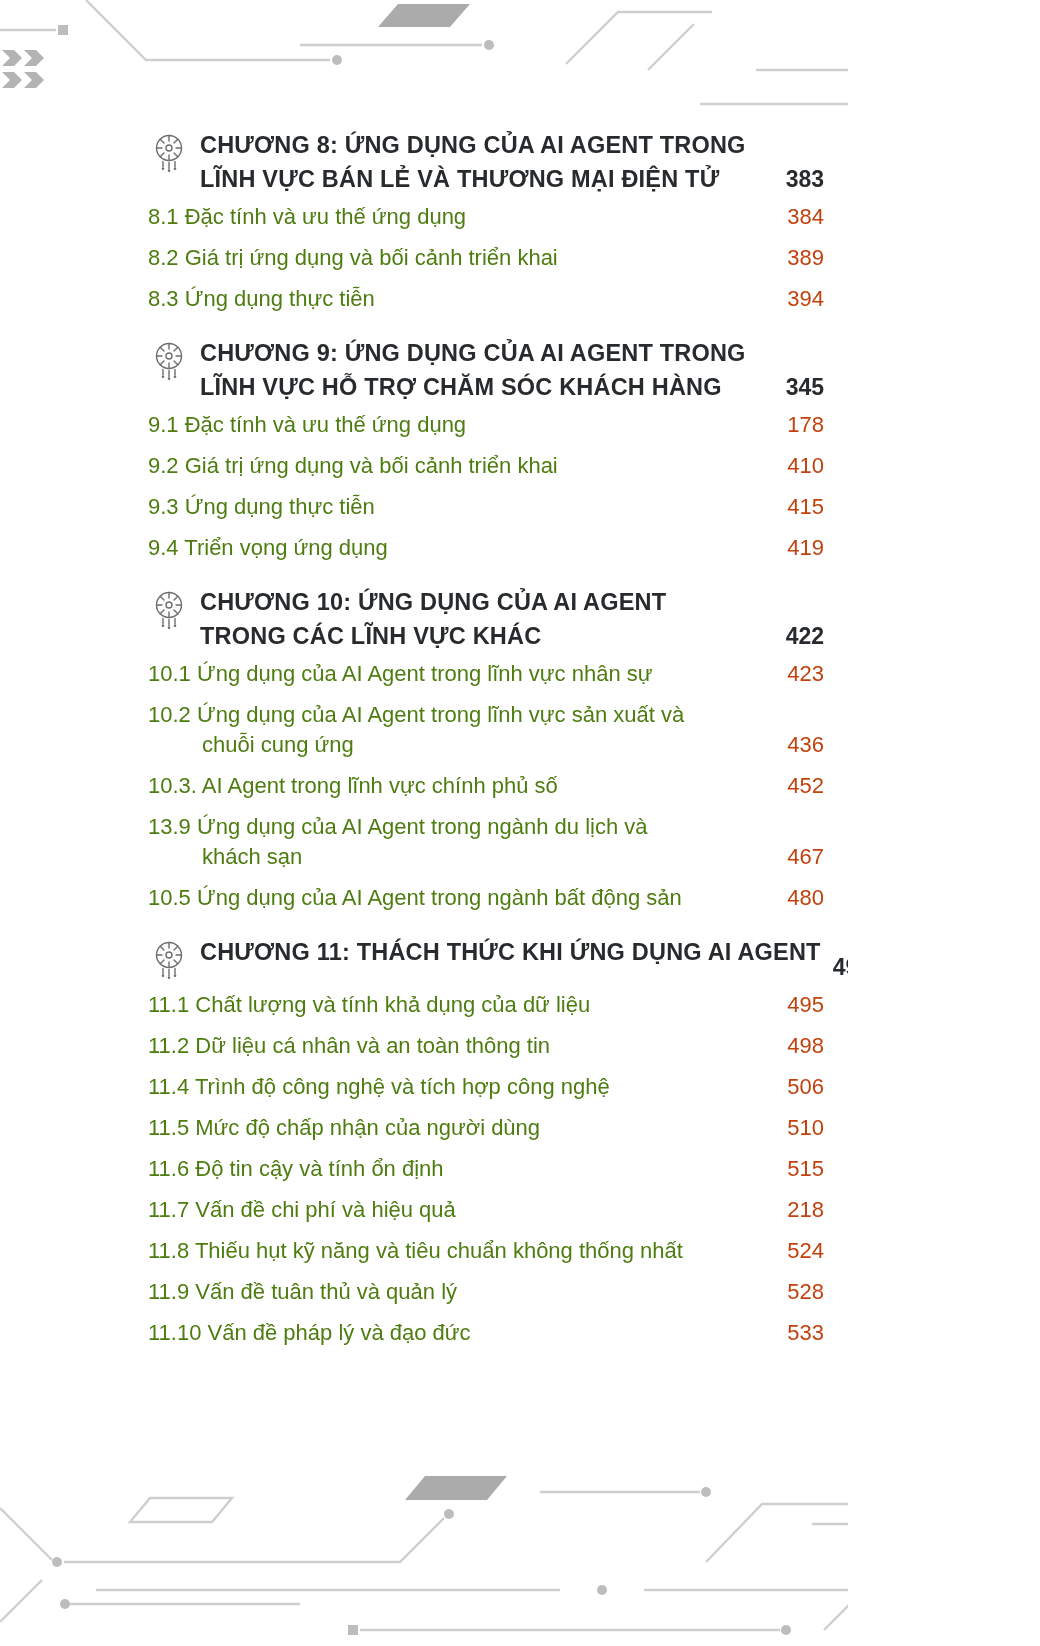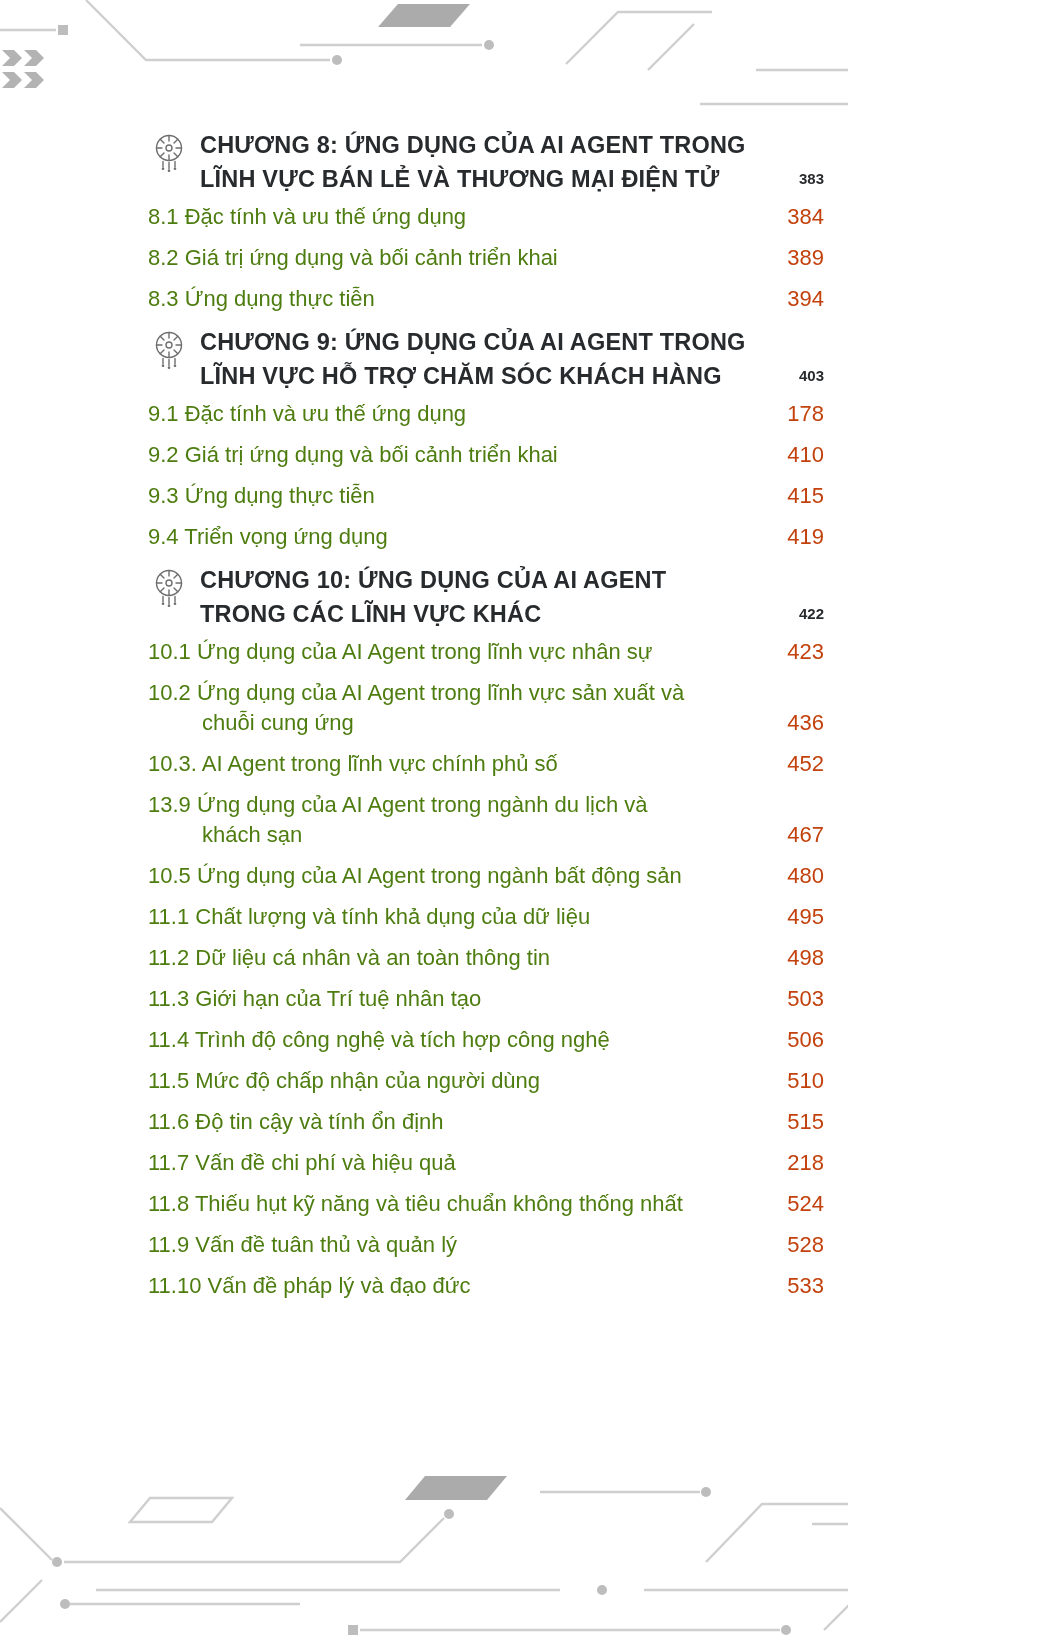--- a/index.html
+++ b/index.html
@@ -15,36 +15,36 @@
     overflow: hidden;
     color: #3d4247;
     border-radius: 13px;
   }
   .decor { position: absolute; left: 0; pointer-events: none; }
   .decor.top { top: 0; }
   .decor.bottom { bottom: 0; }
 
   .toc { position: absolute; left: 148px; top: 128px; width: 676px; }
 
-  .chapter { }
+  .chapter { margin-top: 22px; }
   .chapter:first-child { margin-top: 0; }
 
   .chapter-head { display: flex; margin-bottom: 6px; }
   .icon-box { flex: 0 0 52px; margin-top: 1px; }
   .chapter-title {
     flex: 1;
     font-weight: 700;
     font-size: 23.5px;
     line-height: 34px;
     color: #282b2e;
     letter-spacing: 0.2px;
   }
   .chapter-page {
     font-weight: 700;
-    font-size: 15px;
+    font-size: 23px;
     line-height: 34px;
     color: #282b2e;
     align-self: flex-end;
     padding-left: 12px;
     white-space: nowrap;
   }
 
   .entry { display: flex; align-items: flex-end; margin-bottom: 11px; }
   .entry-title { flex: 1; font-size: 22px; line-height: 30px; color: #4d7c0f; }
   .entry-page { font-size: 22px; line-height: 30px; color: #c2410c; padding-left: 12px; white-space: nowrap; }
@@ -165,21 +165,21 @@
               <circle cx="21" cy="19" r="3"></circle>
               <path d="M15 32.5 V38 M21 33.5 V40 M27 32.5 V38"></path>
               <circle cx="15" cy="39.8" r="1.3" fill="#6e6e6e" stroke="none"></circle>
               <circle cx="21" cy="41.8" r="1.3" fill="#6e6e6e" stroke="none"></circle>
               <circle cx="27" cy="39.8" r="1.3" fill="#6e6e6e" stroke="none"></circle>
             </svg></span>
           <div class="chapter-title">
             <span class="tline">CHƯƠNG 9: ỨNG DỤNG CỦA AI AGENT TRONG</span>
             <span class="tline">LĨNH VỰC HỖ TRỢ CHĂM SÓC KHÁCH HÀNG</span>
           </div>
-          <div class="chapter-page">403</div>
+          <div class="chapter-page">345</div>
         </div>
         <div class="entry">
           <div class="entry-title">
             <span class="tline">9.1 Đặc tính và ưu thế ứng dụng</span>
           </div>
           <div class="entry-page">178</div>
         </div>
         <div class="entry">
           <div class="entry-title">
             <span class="tline">9.2 Giá trị ứng dụng và bối cảnh triển khai</span>
@@ -243,37 +243,46 @@
           <div class="entry-page">467</div>
         </div>
         <div class="entry">
           <div class="entry-title">
             <span class="tline">10.5 Ứng dụng của AI Agent trong ngành bất động sản</span>
           </div>
           <div class="entry-page">480</div>
         </div>
       </section>
       <section class="chapter">
+        <div class="chapter-head">
+          <span class="icon-box"><svg width="42" height="44" viewBox="0 0 42 44" fill="none" stroke="#6e6e6e" stroke-width="1.4" stroke-linecap="round">
+              <circle cx="21" cy="19" r="12.5"></circle>
+              <path d="M21 6.5 V12 M21 26 V31.5 M8.5 19 H14 M28 19 H33.5 M12.2 10.2 L16 14 M29.8 10.2 L26 14 M12.2 27.8 L16 24 M29.8 27.8 L26 24"></path>
+              <circle cx="21" cy="19" r="3"></circle>
+              <path d="M15 32.5 V38 M21 33.5 V40 M27 32.5 V38"></path>
+              <circle cx="15" cy="39.8" r="1.3" fill="#6e6e6e" stroke="none"></circle>
+              <circle cx="21" cy="41.8" r="1.3" fill="#6e6e6e" stroke="none"></circle>
+              <circle cx="27" cy="39.8" r="1.3" fill="#6e6e6e" stroke="none"></circle>
+            </svg></span>
+          <div class="chapter-title">
+            <span class="tline">CHƯƠNG 11: THÁCH THỨC KHI ỨNG DỤNG AI AGENT</span>
+          </div>
+          <div class="chapter-page">494</div>
+        </div>
         <div class="entry">
           <div class="entry-title">
             <span class="tline">11.1 Chất lượng và tính khả dụng của dữ liệu</span>
           </div>
           <div class="entry-page">495</div>
         </div>
         <div class="entry">
           <div class="entry-title">
             <span class="tline">11.2 Dữ liệu cá nhân và an toàn thông tin</span>
           </div>
           <div class="entry-page">498</div>
-        </div>
-        <div class="entry">
-          <div class="entry-title">
-            <span class="tline">11.3 Giới hạn của Trí tuệ nhân tạo</span>
-          </div>
-          <div class="entry-page">503</div>
         </div>
         <div class="entry">
           <div class="entry-title">
             <span class="tline">11.4 Trình độ công nghệ và tích hợp công nghệ</span>
           </div>
           <div class="entry-page">506</div>
         </div>
         <div class="entry">
           <div class="entry-title">
             <span class="tline">11.5 Mức độ chấp nhận của người dùng</span>

